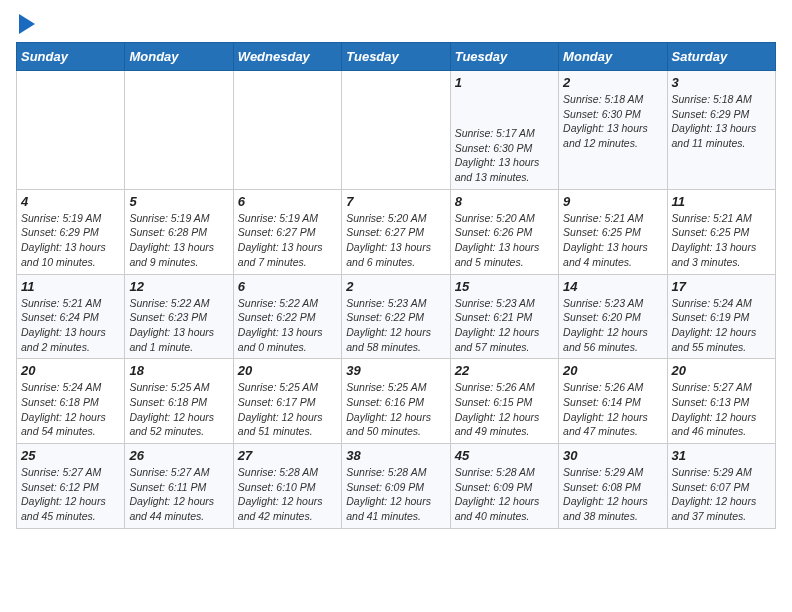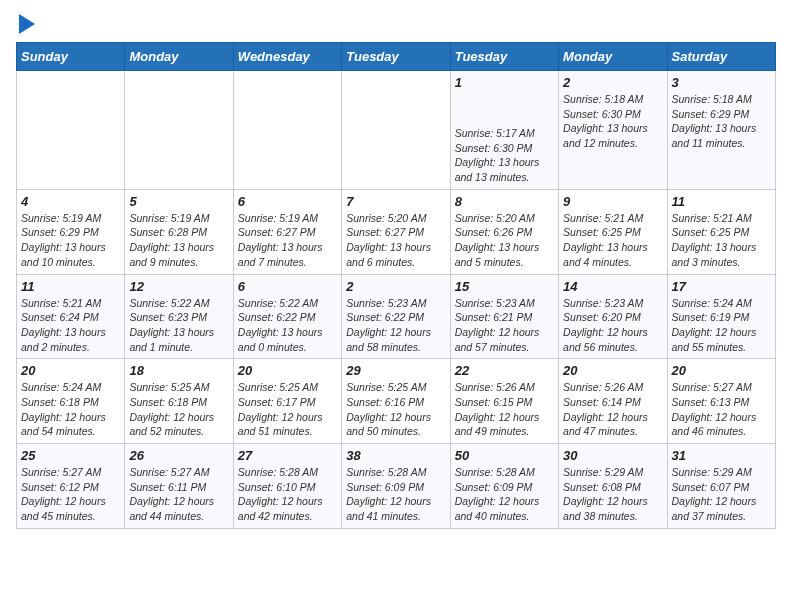--- a/index.html
+++ b/index.html
@@ -273,21 +273,21 @@
 and 52 minutes.</div>
         </td>
         <td>
           <span class="day-number">20</span>
           <div class="day-info" style="white-space: pre-line;">Sunrise: 5:25 AM
 Sunset: 6:17 PM
 Daylight: 12 hours
 and 51 minutes.</div>
         </td>
         <td>
-          <span class="day-number">29</span>
+          <span class="day-number">39</span>
           <div class="day-info" style="white-space: pre-line;">Sunrise: 5:25 AM
 Sunset: 6:16 PM
 Daylight: 12 hours
 and 50 minutes.</div>
         </td>
         <td>
           <span class="day-number">22</span>
           <div class="day-info" style="white-space: pre-line;">Sunrise: 5:26 AM
 Sunset: 6:15 PM
 Daylight: 12 hours
@@ -331,21 +331,21 @@
 and 42 minutes.</div>
         </td>
         <td>
           <span class="day-number">38</span>
           <div class="day-info" style="white-space: pre-line;">Sunrise: 5:28 AM
 Sunset: 6:09 PM
 Daylight: 12 hours
 and 41 minutes.</div>
         </td>
         <td>
-          <span class="day-number">50</span>
+          <span class="day-number">45</span>
           <div class="day-info" style="white-space: pre-line;">Sunrise: 5:28 AM
 Sunset: 6:09 PM
 Daylight: 12 hours
 and 40 minutes.</div>
         </td>
         <td>
           <span class="day-number">30</span>
           <div class="day-info" style="white-space: pre-line;">Sunrise: 5:29 AM
 Sunset: 6:08 PM
 Daylight: 12 hours

